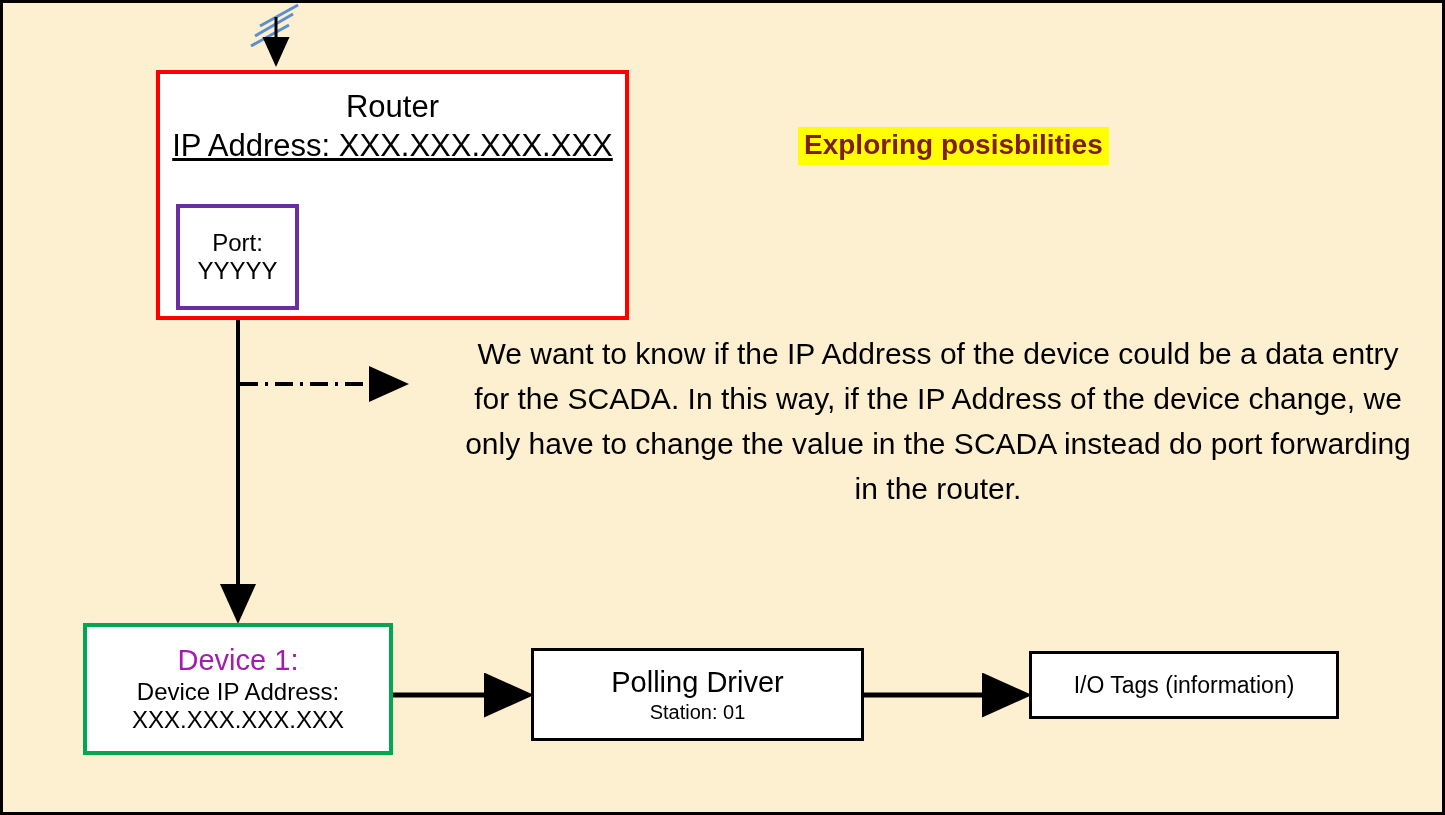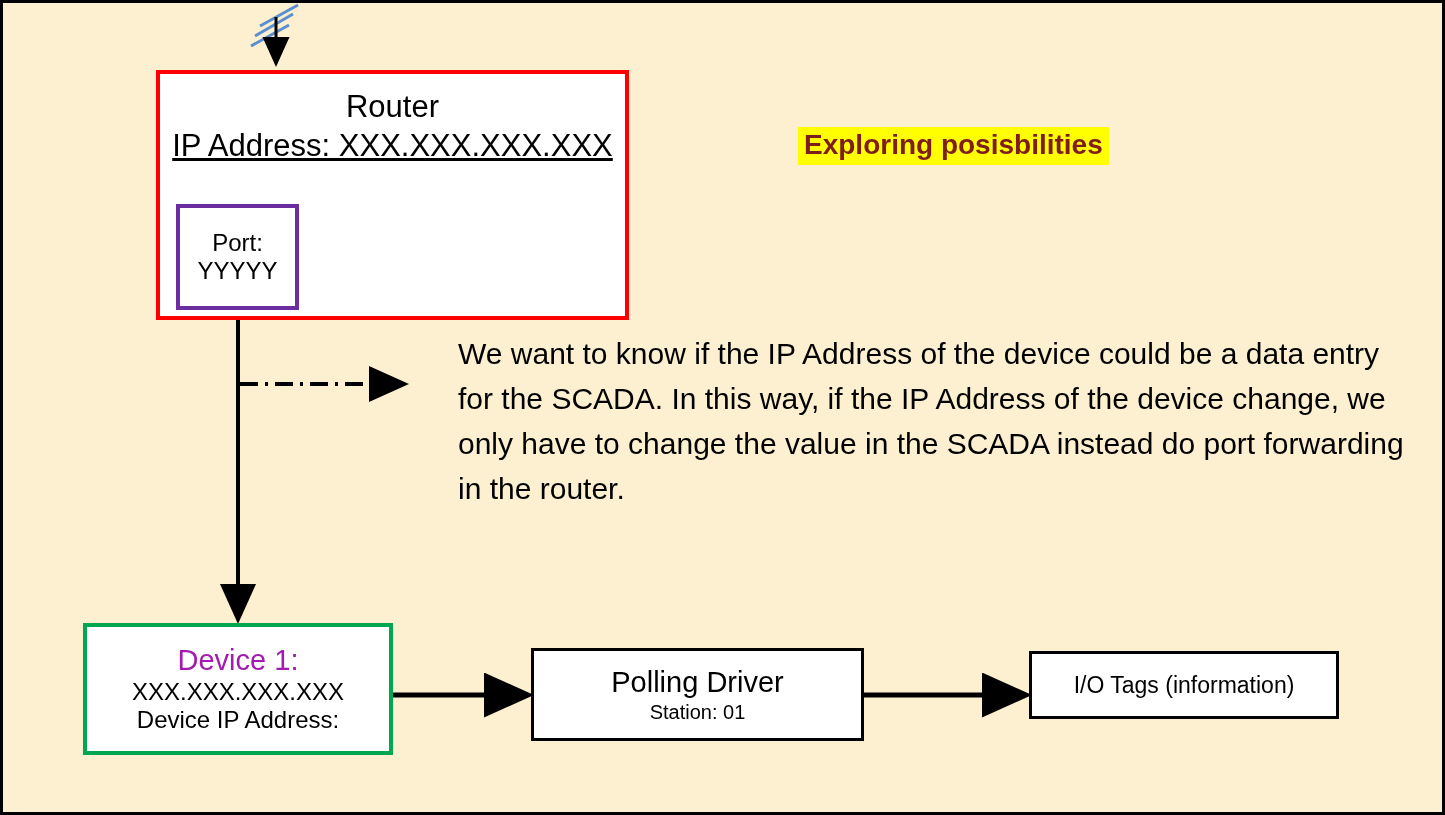--- a/index.html
+++ b/index.html
@@ -114,20 +114,21 @@
     padding: 2px 6px 4px 6px;
     white-space: nowrap;
   }
 
   
   #explanation {
     position: absolute;
     left: 455px;
     top: 328px;
     width: 960px;
+    text-align: center;
     font-size: 30px;
     color: #000;
     line-height: 1.5;
   }
 
   
   #connectors {
     position: absolute;
     left: 0;
     top: 0;
@@ -177,22 +178,22 @@
     <div id="port-label">Port:</div>
     <div id="port-value">YYYYY</div>
   </div>
 
   <div id="exploring-heading">Exploring posisbilities</div>
 
   <div id="explanation">We want to know if the IP Address of the device could be a data entry for the SCADA. In this way, if the IP Address of the device change, we only have to change the value in the SCADA instead do port forwarding in the router.</div>
 
   <div class="box" id="device-box">
     <div id="device-title">Device 1:</div>
+    <div id="device-ip-label">Device IP Address:</div>
     <div id="device-ip-value">XXX.XXX.XXX.XXX</div>
-    <div id="device-ip-label">Device IP Address:</div>
   </div>
 
   <div class="box" id="polling-box">
     <div id="polling-title">Polling Driver</div>
     <div id="polling-station">Station: 01</div>
   </div>
 
   <div class="box" id="iotags-box">
     <div id="iotags-label">I/O Tags (information)</div>
   </div>

